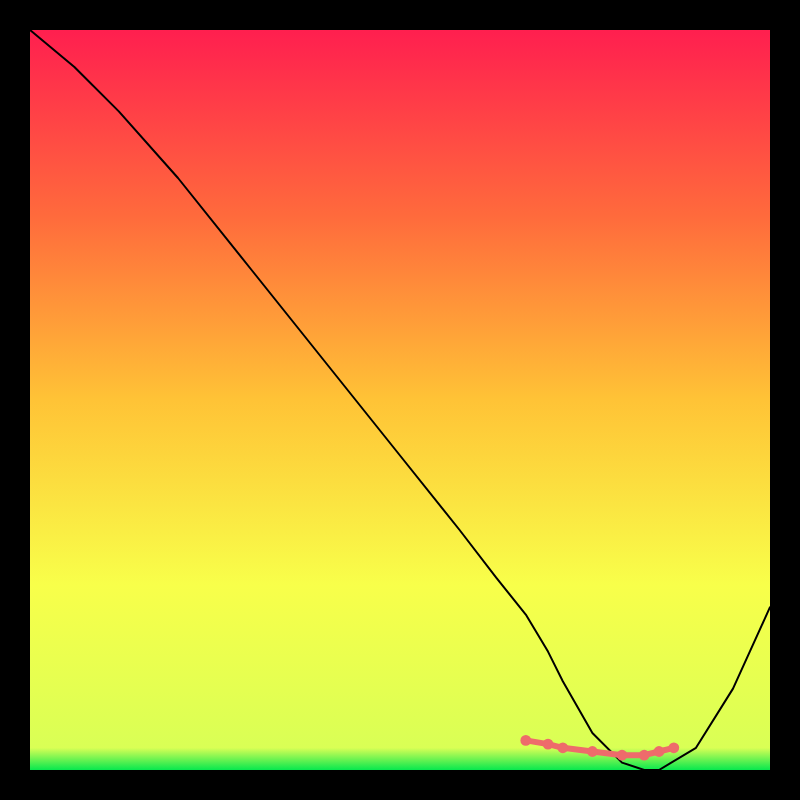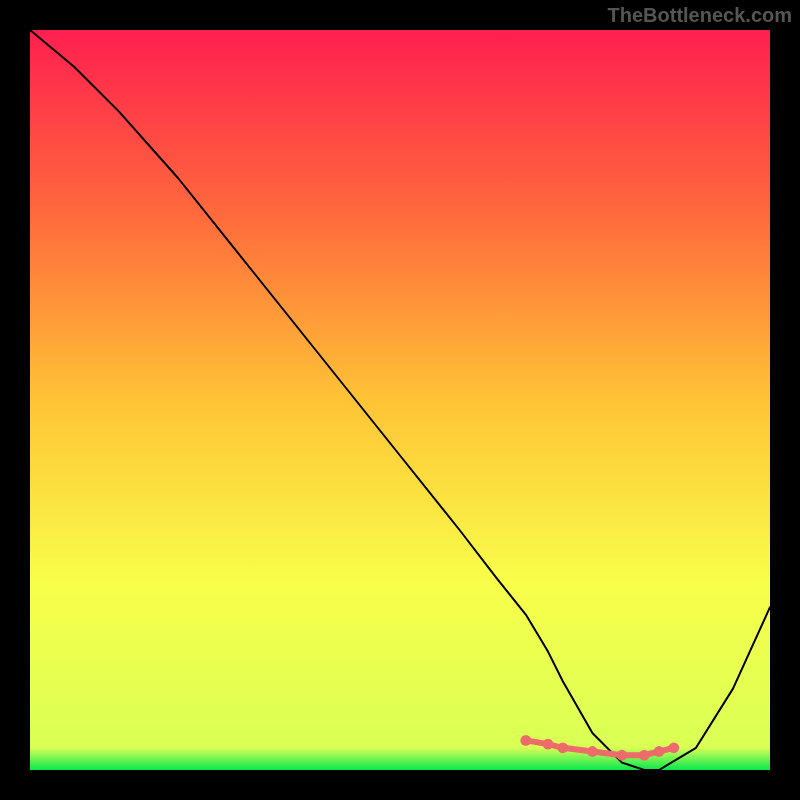--- a/index.html
+++ b/index.html
@@ -34,21 +34,20 @@
     height: 740px;
   }
   svg {
     display: block;
   }
 </style>
 </head>
 <body>
 
 <div class="container">
-  <div class="attribution">TheBottleneck.com</div>
   <div class="plot-area">
     <svg id="chart-svg" width="740" height="740" viewBox="0 0 740 740">
         <defs>
           <linearGradient id="bg-grad" x1="0" y1="0" x2="0" y2="1">
             <stop offset="0%" stop-color="#ff1f4f"></stop>
             <stop offset="25%" stop-color="#ff6a3c"></stop>
             <stop offset="50%" stop-color="#ffc336"></stop>
             <stop offset="75%" stop-color="#f8ff4a"></stop>
             <stop offset="97%" stop-color="#d9ff55"></stop>
             <stop offset="100%" stop-color="#07e84e"></stop>

